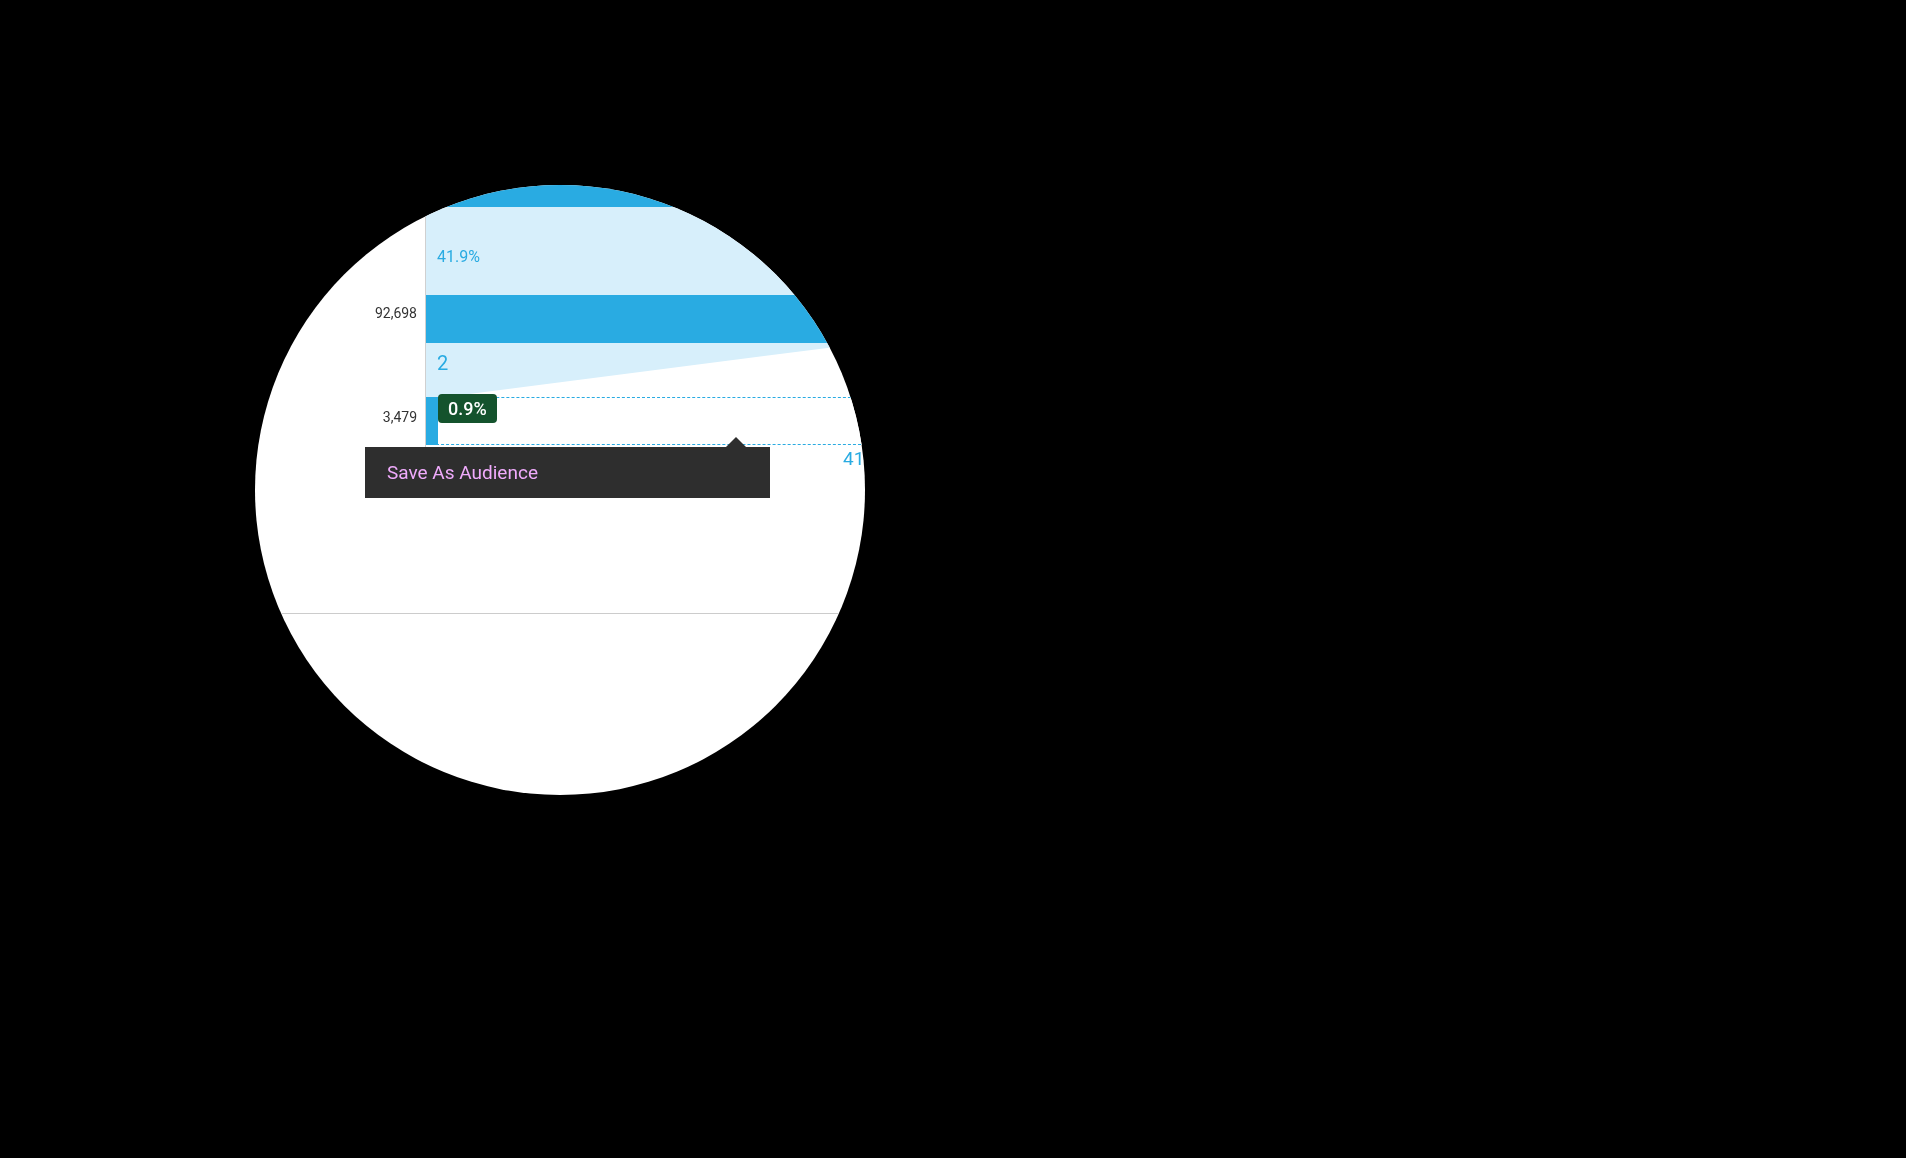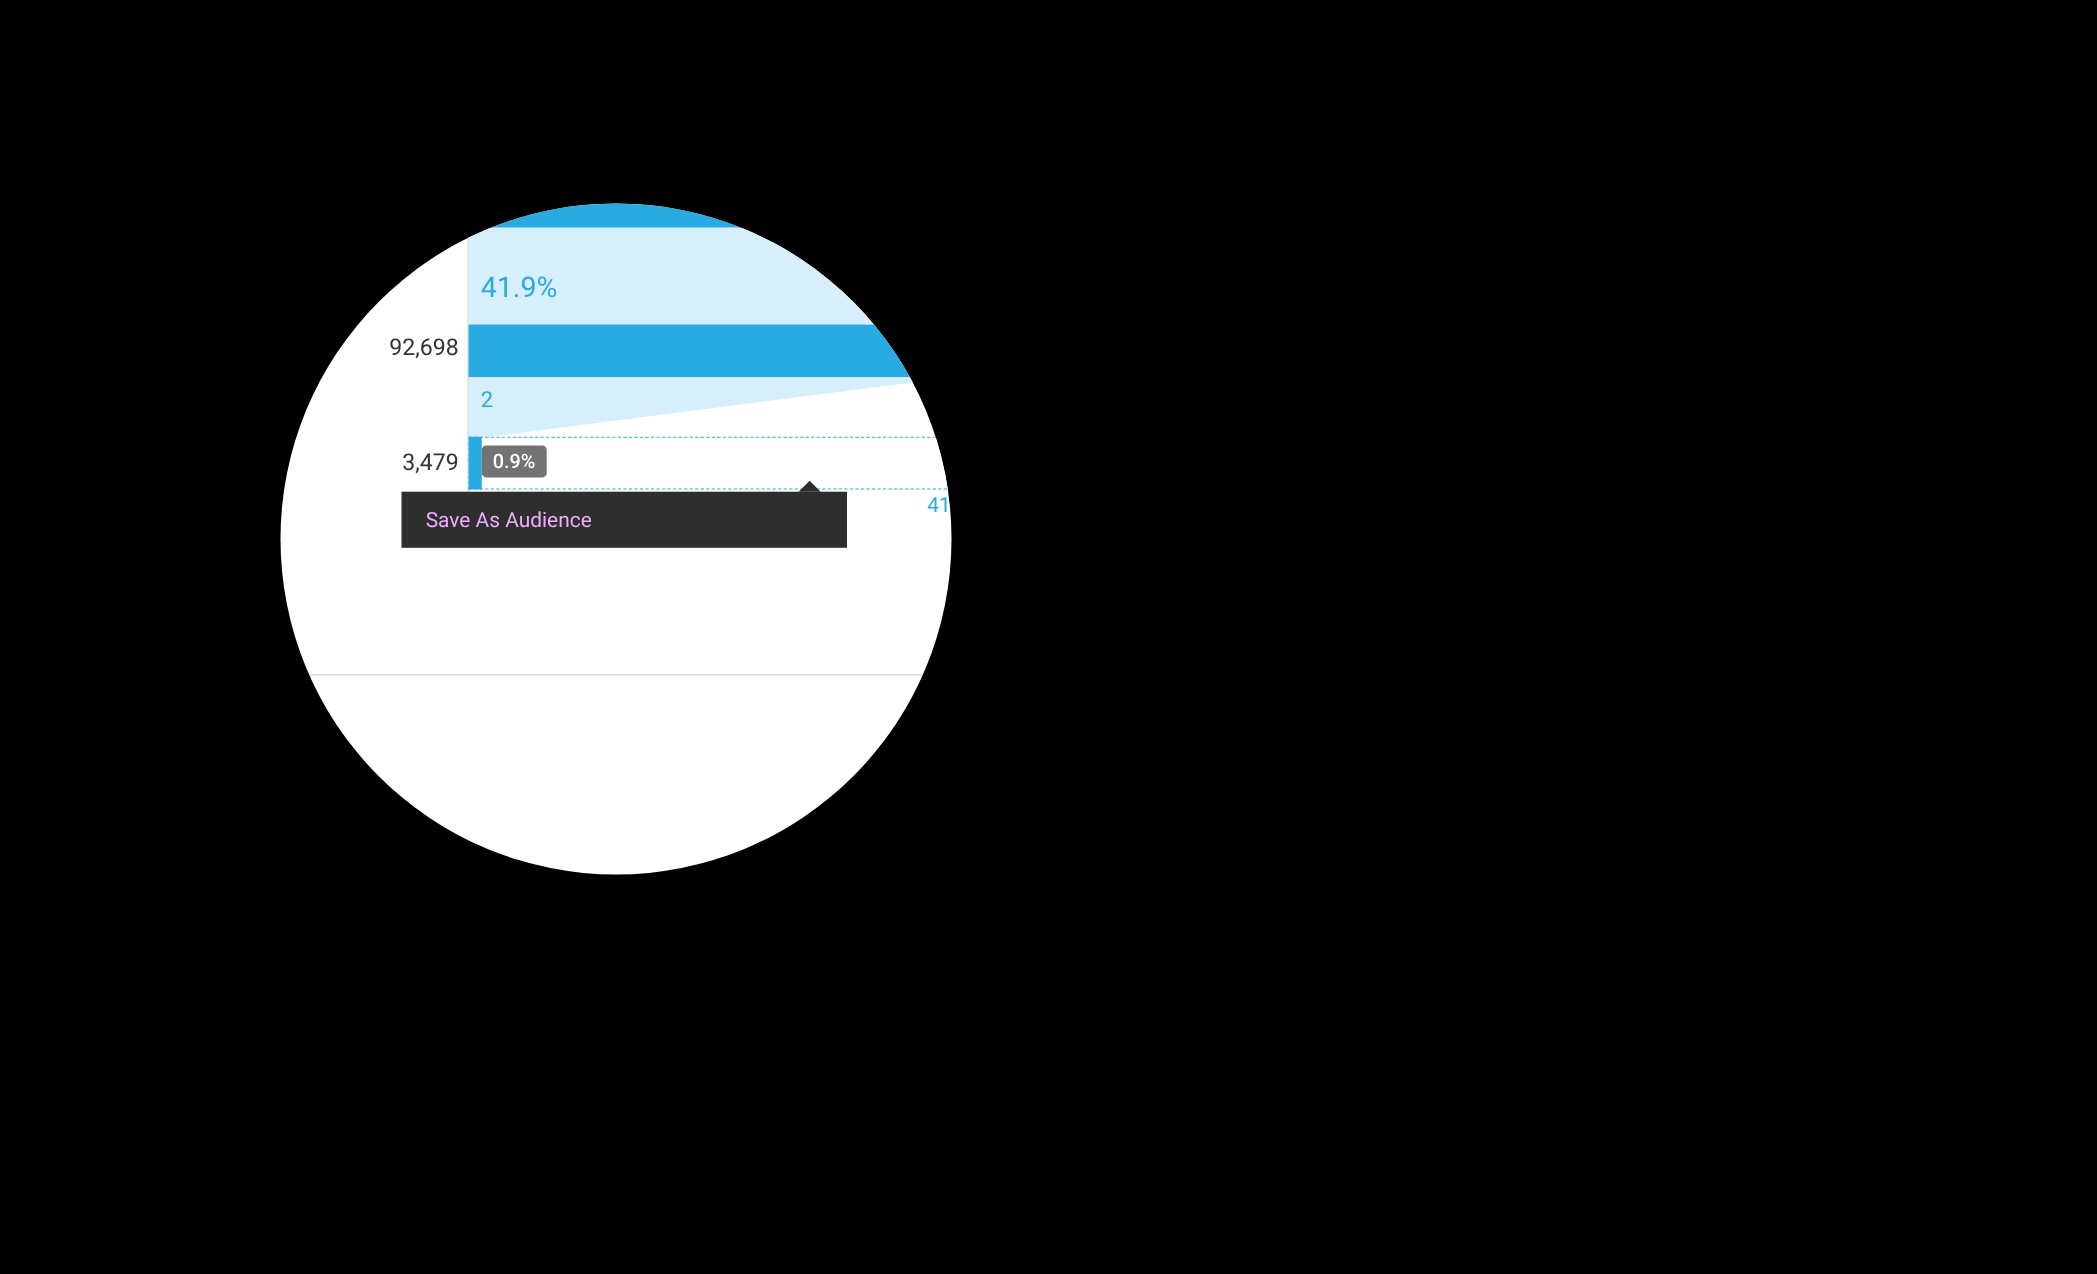--- a/index.html
+++ b/index.html
@@ -43,21 +43,21 @@
       top: 0;
       width: 1px;
       height: 262px;
       background: #d0d0d0;
     }
     
     
     .y-label {
       position: absolute;
       right: 448px;
-      font-size: 21px;
+      font-size: 14px;
       color: #333333;
       text-align: right;
       width: 150px;
     }
     .y-label-1 { top: 120px; }
     .y-label-2 { top: 224px; }
     
     
     .bar-top {
       position: absolute;
@@ -74,21 +74,21 @@
       top: 22px;
       width: 440px;
       height: 88px;
       background: #d7effb;
     }
     
     .pct-1 {
       position: absolute;
       left: 182px;
       top: 62px;
-      font-size: 26px;
+      font-size: 16px;
       color: #29ABE2;
       font-weight: 400;
     }
     
     .bar-mid {
       position: absolute;
       left: 171px;
       top: 110px;
       width: 440px;
       height: 48px;
@@ -142,22 +142,22 @@
       position: absolute;
       left: 171px;
       top: 212px;
       width: 12px;
       height: 48px;
       background: #29ABE2;
     }
     .badge {
       position: absolute;
       left: 183px;
-      top: 220px;
-      background: #737373;
+      top: 209px;
+      background: #14532d;
       color: #ffffff;
       font-size: 18px;
       padding: 4px 10px;
       border-radius: 4px;
       font-weight: 500;
     }
     
     .right-pct {
       position: absolute;
       left: 588px;

